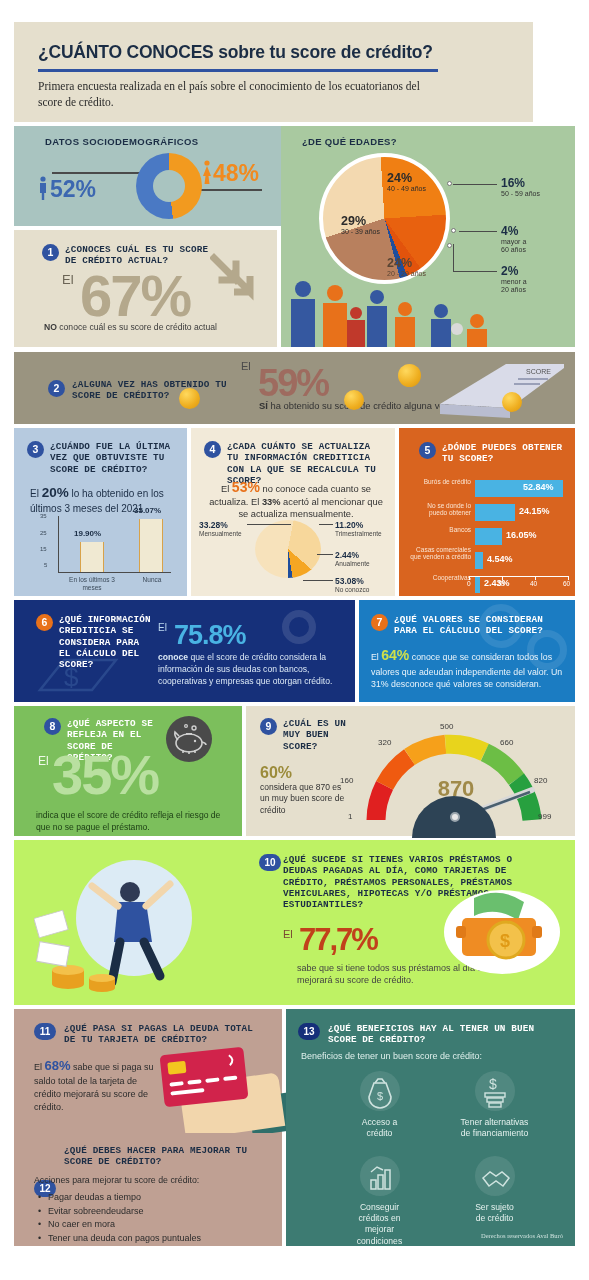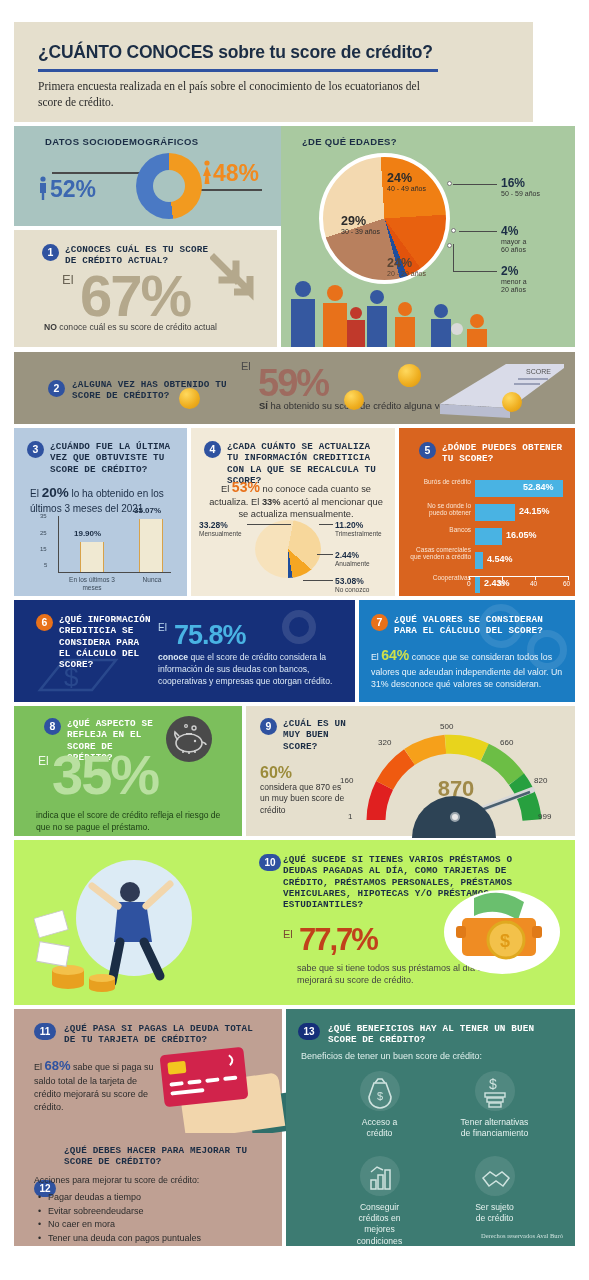--- a/index.html
+++ b/index.html
@@ -616,21 +616,21 @@
         <div class="b-icon">
           <svg viewBox="0 0 40 40" style="width:40px;height:40px;">
             <rect x="11" y="24" width="5" height="9" fill="none" stroke="#cfe3df" stroke-width="1.5"></rect>
             <rect x="18" y="19" width="5" height="14" fill="none" stroke="#cfe3df" stroke-width="1.5"></rect>
             <rect x="25" y="14" width="5" height="19" fill="none" stroke="#cfe3df" stroke-width="1.5"></rect>
             <path d="M11 16 l6 -5 6 3" fill="none" stroke="#cfe3df" stroke-width="1.4"></path>
           </svg>
         </div>
         <div class="b-lab" style="white-space:pre-line">Conseguir
 créditos en
-mejores
+mejorar
 condiciones</div>
       </div>
       <div class="benefit">
         <div class="b-icon">
           <svg viewBox="0 0 40 40" style="width:40px;height:40px;">
             <path d="M8 22 l7 -6 6 4 6 -4 7 6 -6 8 -7 -5 -7 5 Z" fill="none" stroke="#cfe3df" stroke-width="1.5"></path>
           </svg>
         </div>
         <div class="b-lab" style="white-space:pre-line">Ser sujeto
 de crédito</div>

